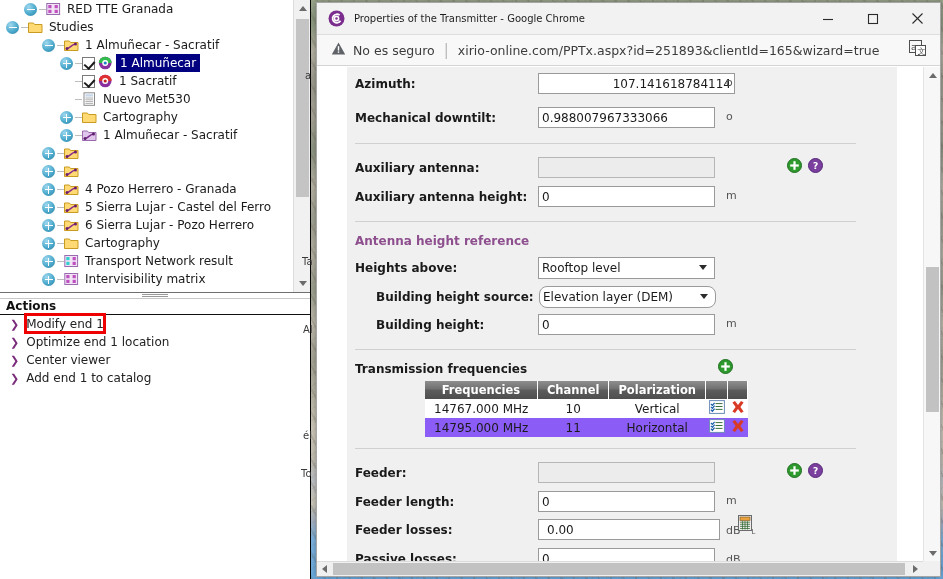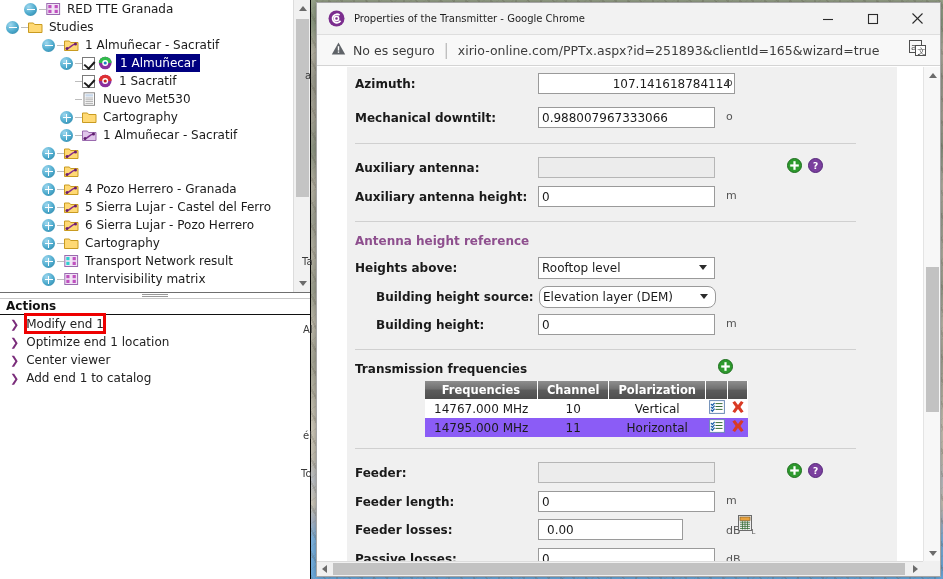--- a/index.html
+++ b/index.html
@@ -745,21 +745,21 @@
 
           <div class="fld" style="left:8px; top:424px;">
             <span class="flabel">Feeder length:</span>
           </div>
           <input class="ftext" style="position: absolute; left: 191px; top: 424px; width: 177px;" value="0">
           <span class="unit" style="position:absolute; left:374px; top:427px;">m</span>
 
           <div class="fld" style="left:8px; top:452px;">
             <span class="flabel">Feeder losses:</span>
           </div>
-          <input class="ftext" style="position: absolute; left: 191px; top: 452px; width: 145px; padding-left: 8px;" value="0.00">
+          <input class="ftext" style="position: absolute; left: 191px; top: 452px; width: 182px; padding-left: 8px;" value="0.00">
           <span class="unit" style="position:absolute; left:374px; top:457px;">dB</span>
           <div style="position:absolute; left:391px; top:448px;">
             <svg width="18" height="20" viewBox="0 0 18 20">
               <rect x="0.5" y="0.5" width="13" height="15" fill="#ededed" stroke="#6b6b6b" stroke-width="1"></rect>
               <rect x="2" y="2" width="10" height="3.4" fill="#e8a13c" stroke="#8a6020" stroke-width="0.7"></rect>
               <g fill="none" stroke="#3a6e3a" stroke-width="0.8">
                 <line x1="2" y1="7.2" x2="12" y2="7.2"></line>
                   <line x1="2" y1="9.3" x2="12" y2="9.3"></line>
                 <line x1="2" y1="11.4" x2="12" y2="11.4"></line>
                   <line x1="2" y1="13.5" x2="12" y2="13.5"></line>

